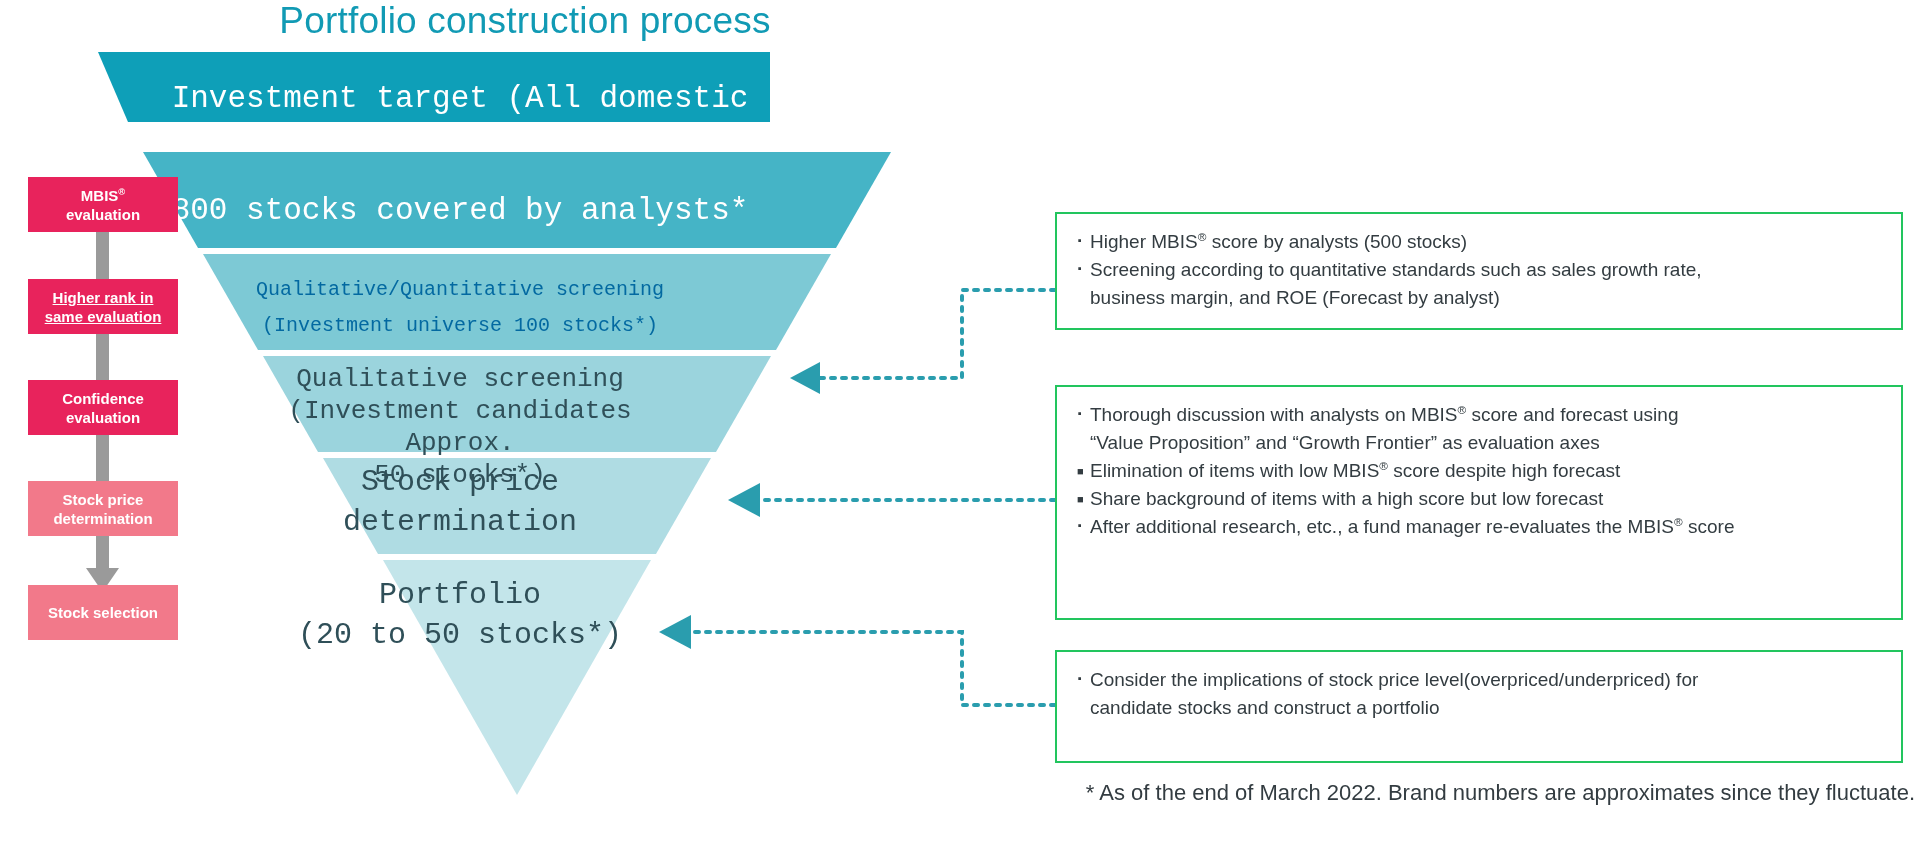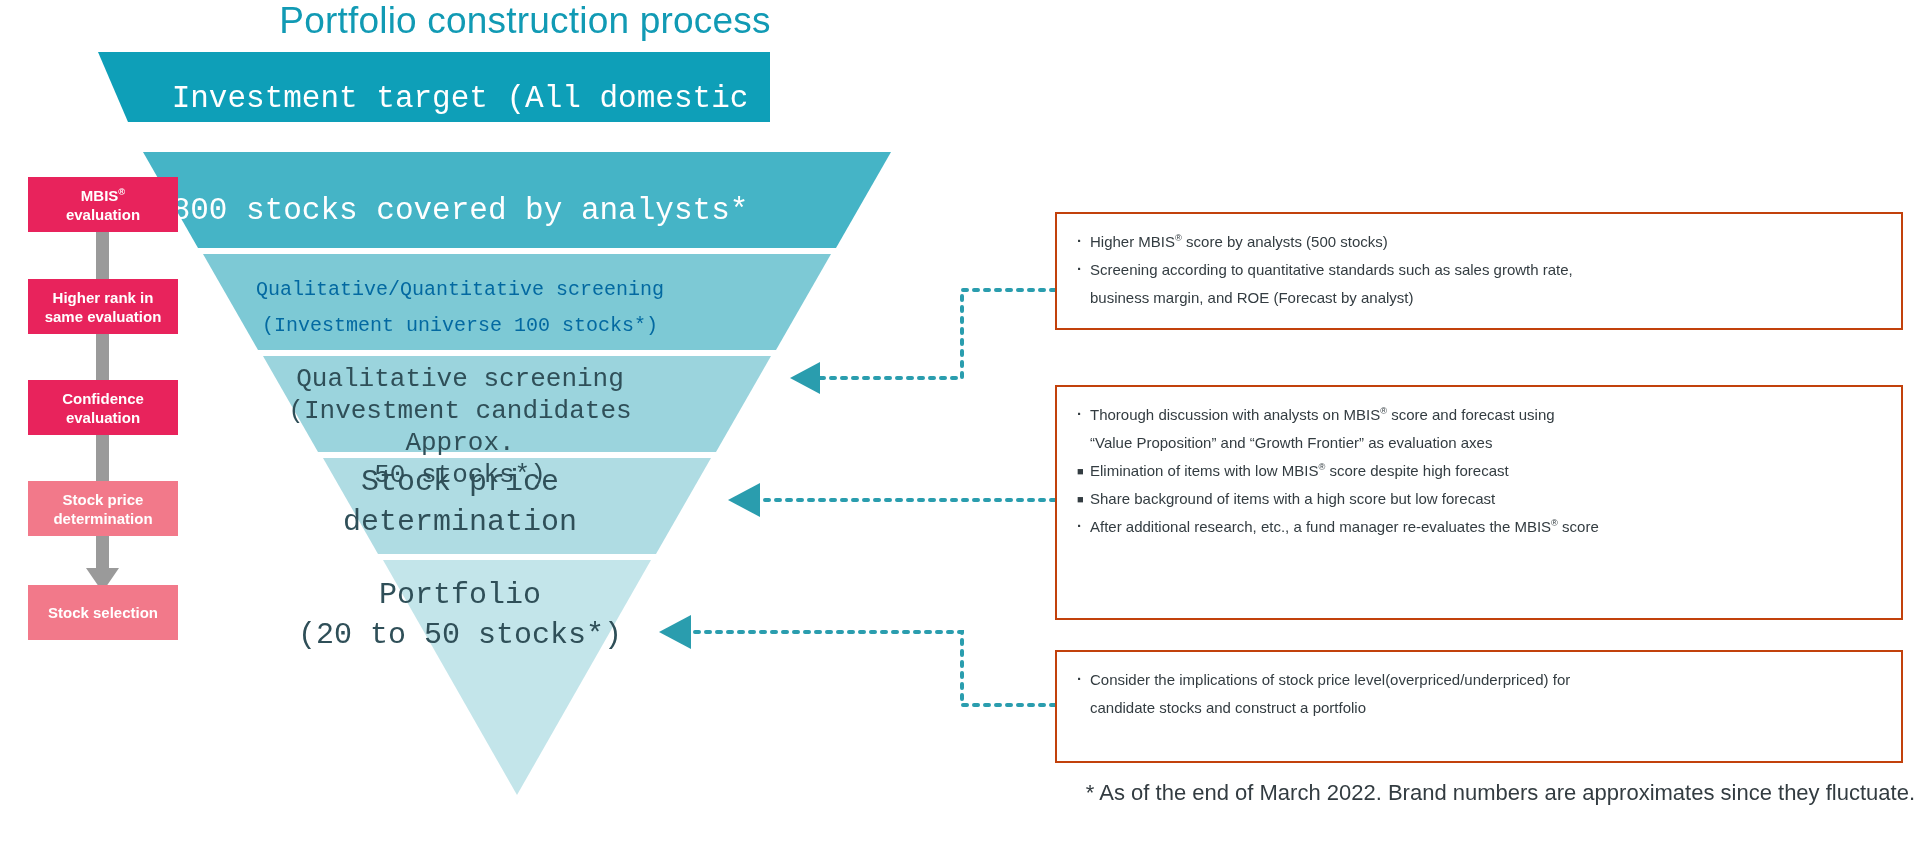--- a/index.html
+++ b/index.html
@@ -114,33 +114,33 @@
     font-weight: bold;
     line-height: 19px;
     text-align: center;
     display: flex;
     align-items: center;
     justify-content: center;
     box-sizing: border-box;
     padding: 2px 3px;
   }
   #stage-0 { top: 177px;  height: 55px; background: #e8235c; }
-  #stage-1 { top: 279px;  height: 55px; background: #e8235c; }
+  #stage-1 { top: 279px;  height: 55px; background: #e8235c; text-decoration: underline; }
   #stage-2 { top: 380px;  height: 55px; background: #e8235c; }
   #stage-3 { top: 481px;  height: 55px; background: #f2798a; }
   #stage-4 { top: 585px;  height: 55px; background: #f2798a; }
 
   
   .callout {
     position: absolute;
-    border: 2px solid #c2410c;
+    border: 2px solid #22c55e;
     background: #ffffff;
     box-sizing: border-box;
     padding: 14px 18px;
-    font-size: 15px;
+    font-size: 19px;
     line-height: 28px;
     color: #333c41;
   }
   #callout-1 { left: 1055px; top: 212px; width: 848px; height: 118px; }
   #callout-2 { left: 1055px; top: 385px; width: 848px; height: 235px; }
   #callout-3 { left: 1055px; top: 650px; width: 848px; height: 113px; }
 
   .callout-line {
     display: block;
     position: relative;

